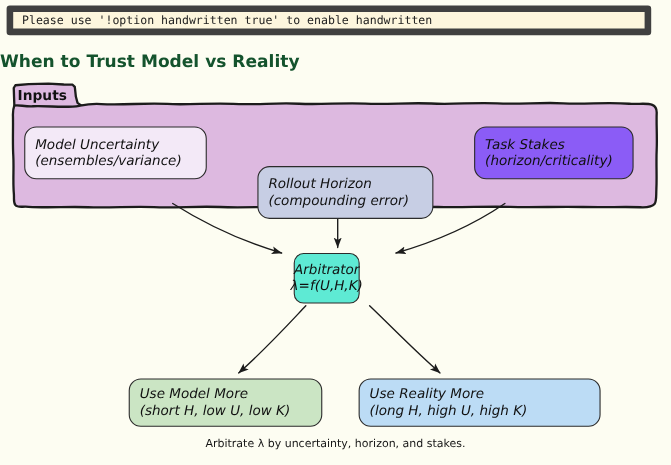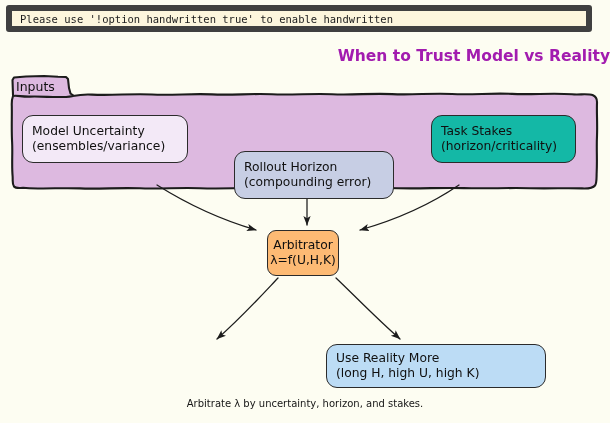--- a/index.html
+++ b/index.html
@@ -44,64 +44,65 @@
     letter-spacing: 0px;
     white-space: nowrap;
   }
 
   
   .diagram-title {
     position: absolute;
     left: 0;
     top: 47px;
     width: 610px;
-    text-align: right;
+    text-align: left;
     font-size: 15.5px;
     font-weight: bold;
-    color: #a21caf;
+    color: #14532d;
     font-family: "DejaVu Sans", sans-serif;
   }
 
   
   #canvas {
     position: absolute;
     left: 0;
     top: 0;
     width: 610px;
     height: 423px;
     pointer-events: none;
   }
 
   
   .group-label {
     position: absolute;
     left: 16px;
     top: 79px;
     font-size: 12.5px;
-    font-weight: normal;
+    font-weight: bold;
     color: #111111;
     letter-spacing: 0px;
   }
 
   
   .node {
     position: absolute;
     box-sizing: border-box;
     border: 1.4px solid #2b2b2b;
     border-radius: 11px;
     display: flex;
     flex-direction: column;
     justify-content: center;
     padding: 4px 9px;
   }
   .node .line {
     font-size: 12.3px;
     color: #101010;
     line-height: 15.5px;
     white-space: nowrap;
+    font-style: italic;
   }
 
   #node-model-uncertainty {
     left: 22px;
     top: 115px;
     width: 166px;
     height: 48px;
     background: #f3e9f7;
   }
   #node-rollout-horizon {
@@ -110,28 +111,28 @@
     width: 160px;
     height: 48px;
     background: #c7cee4;
     margin-top: 36px;
   }
   #node-task-stakes {
     left: 431px;
     top: 115px;
     width: 145px;
     height: 48px;
-    background: #14b8a6;
+    background: #8b5cf6;
   }
   #node-arbitrator {
     left: 267px;
     top: 230px;
-    width: 72px;
+    width: 60px;
     height: 46px;
-    background: #fdba74;
+    background: #5eead4;
     border-radius: 9px;
     align-items: center;
   }
   #node-arbitrator .line {
     text-align: center;
   }
   #node-use-model-more {
     left: 117px;
     top: 344px;
     width: 176px;
@@ -239,20 +240,24 @@
   <div class="node" id="node-task-stakes">
     <span class="line">Task Stakes</span>
     <span class="line">(horizon/criticality)</span>
   </div>
 
   <div class="node" id="node-arbitrator">
     <span class="line">Arbitrator</span>
     <span class="line">λ=f(U,H,K)</span>
   </div>
 
+  <div class="node" id="node-use-model-more">
+    <span class="line">Use Model More</span>
+    <span class="line">(short H, low U, low K)</span>
+  </div>
 
   <div class="node" id="node-use-reality-more">
     <span class="line">Use Reality More</span>
     <span class="line">(long H, high U, high K)</span>
   </div>
 
   <div class="caption">Arbitrate λ by uncertainty, horizon, and stakes.</div>
 
 </div>
 

